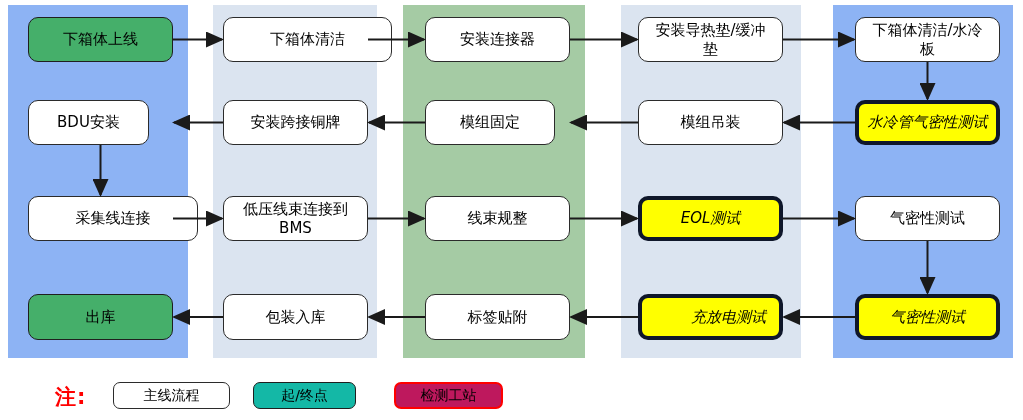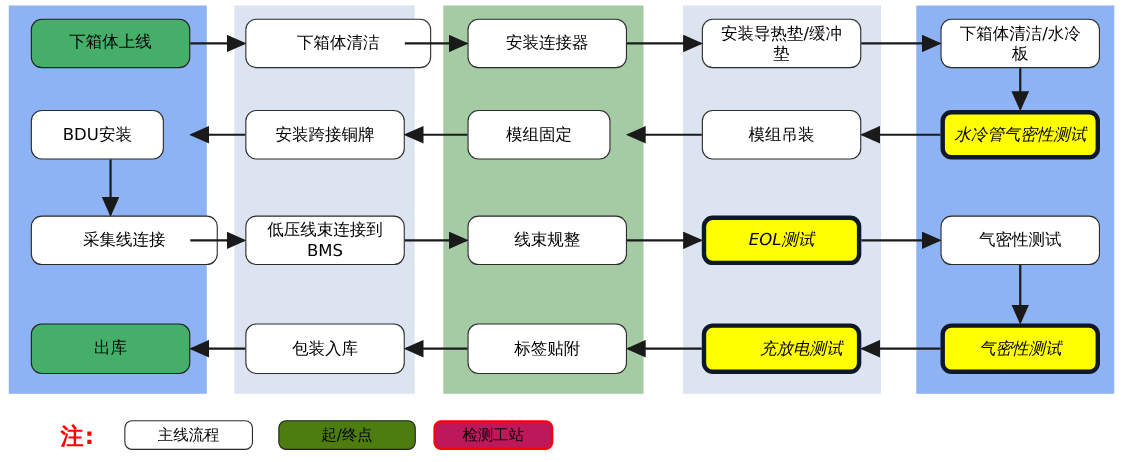--- a/index.html
+++ b/index.html
@@ -86,16 +86,16 @@
       <line x1="783" y1="218.5" x2="854" y2="218.5" stroke="#1A1A1A" stroke-width="2" marker-end="url(#ah)"></line>
       <line x1="927.5" y1="241" x2="927.5" y2="293" stroke="#1A1A1A" stroke-width="2" marker-end="url(#ah)"></line>
       <line x1="855" y1="317" x2="784" y2="317" stroke="#1A1A1A" stroke-width="2" marker-end="url(#ah)"></line>
       <line x1="638" y1="317" x2="571" y2="317" stroke="#1A1A1A" stroke-width="2" marker-end="url(#ah)"></line>
       <line x1="425" y1="317" x2="369" y2="317" stroke="#1A1A1A" stroke-width="2" marker-end="url(#ah)"></line>
       <line x1="223" y1="317" x2="174" y2="317" stroke="#1A1A1A" stroke-width="2" marker-end="url(#ah)"></line>
     </svg>
   <div class="note" style="color: rgb(255, 0, 0);">注:</div>
   <div id="legend">
       <div class="legend-box process" style="left: 113px; width: 117px;">主线流程</div>
-      <div class="legend-box terminal" style="left: 253px; width: 125px; background: #4d7c0f;">起/终点</div>
+      <div class="legend-box terminal" style="left: 253px; width: 103px; background: #14b8a6;">起/终点</div>
       <div class="legend-box test" style="left: 394px; width: 109px; background: #be185d;">检测工站</div>
     </div>
 </div>
 
 </body></html>

